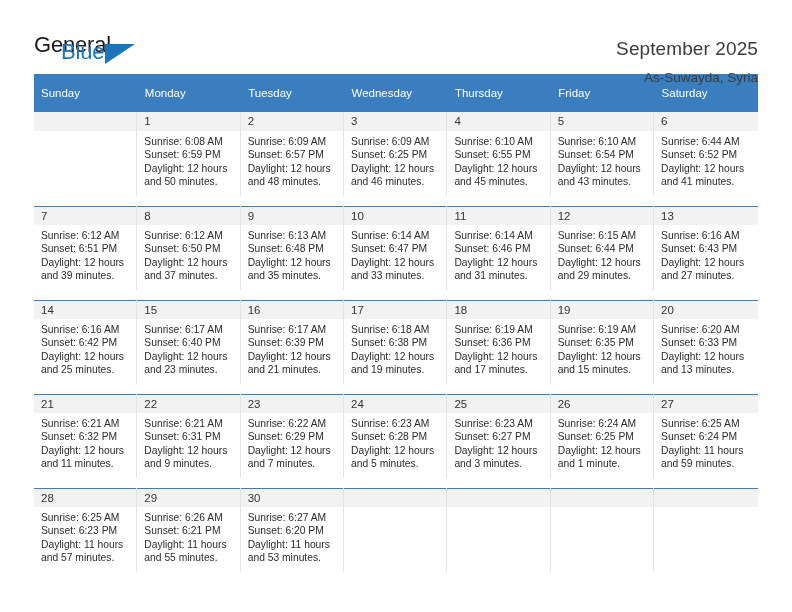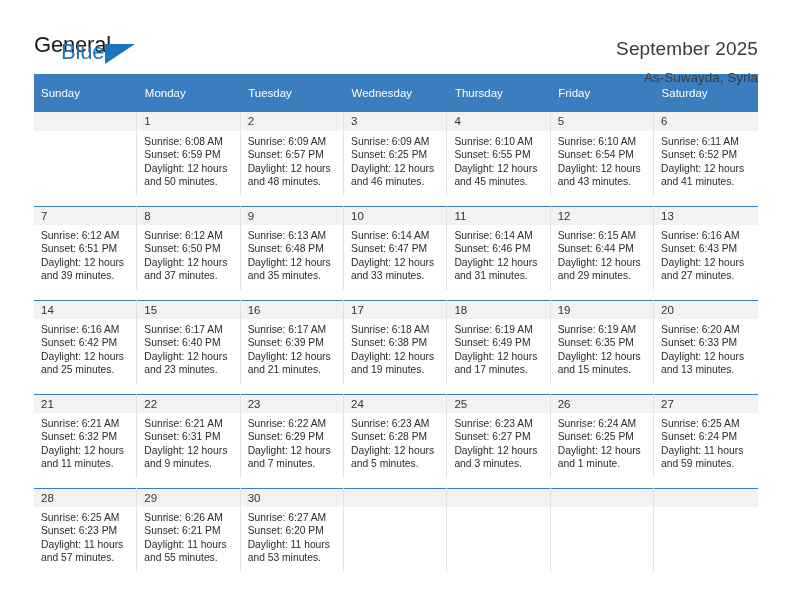--- a/index.html
+++ b/index.html
@@ -205,21 +205,21 @@
                 <div>Sunset: 6:54 PM</div>
                 <div>Daylight: 12 hours</div>
                 <div>and 43 minutes.</div>
               </div>
             </div>
           </td>
           <td>
             <div class="daycell last">
               <div class="datenum">6</div>
               <div class="info">
-                <div>Sunrise: 6:11 AM</div>
+                <div>Sunrise: 6:44 AM</div>
                 <div>Sunset: 6:52 PM</div>
                 <div>Daylight: 12 hours</div>
                 <div>and 41 minutes.</div>
               </div>
             </div>
           </td>
         </tr>
         <tr class="spacer">
           <td colspan="7"></td>
         </tr>
@@ -348,21 +348,21 @@
                 <div>Daylight: 12 hours</div>
                 <div>and 19 minutes.</div>
               </div>
             </div>
           </td>
           <td>
             <div class="daycell">
               <div class="datenum">18</div>
               <div class="info">
                 <div>Sunrise: 6:19 AM</div>
-                <div>Sunset: 6:49 PM</div>
+                <div>Sunset: 6:36 PM</div>
                 <div>Daylight: 12 hours</div>
                 <div>and 17 minutes.</div>
               </div>
             </div>
           </td>
           <td>
             <div class="daycell">
               <div class="datenum">19</div>
               <div class="info">
                 <div>Sunrise: 6:19 AM</div>

